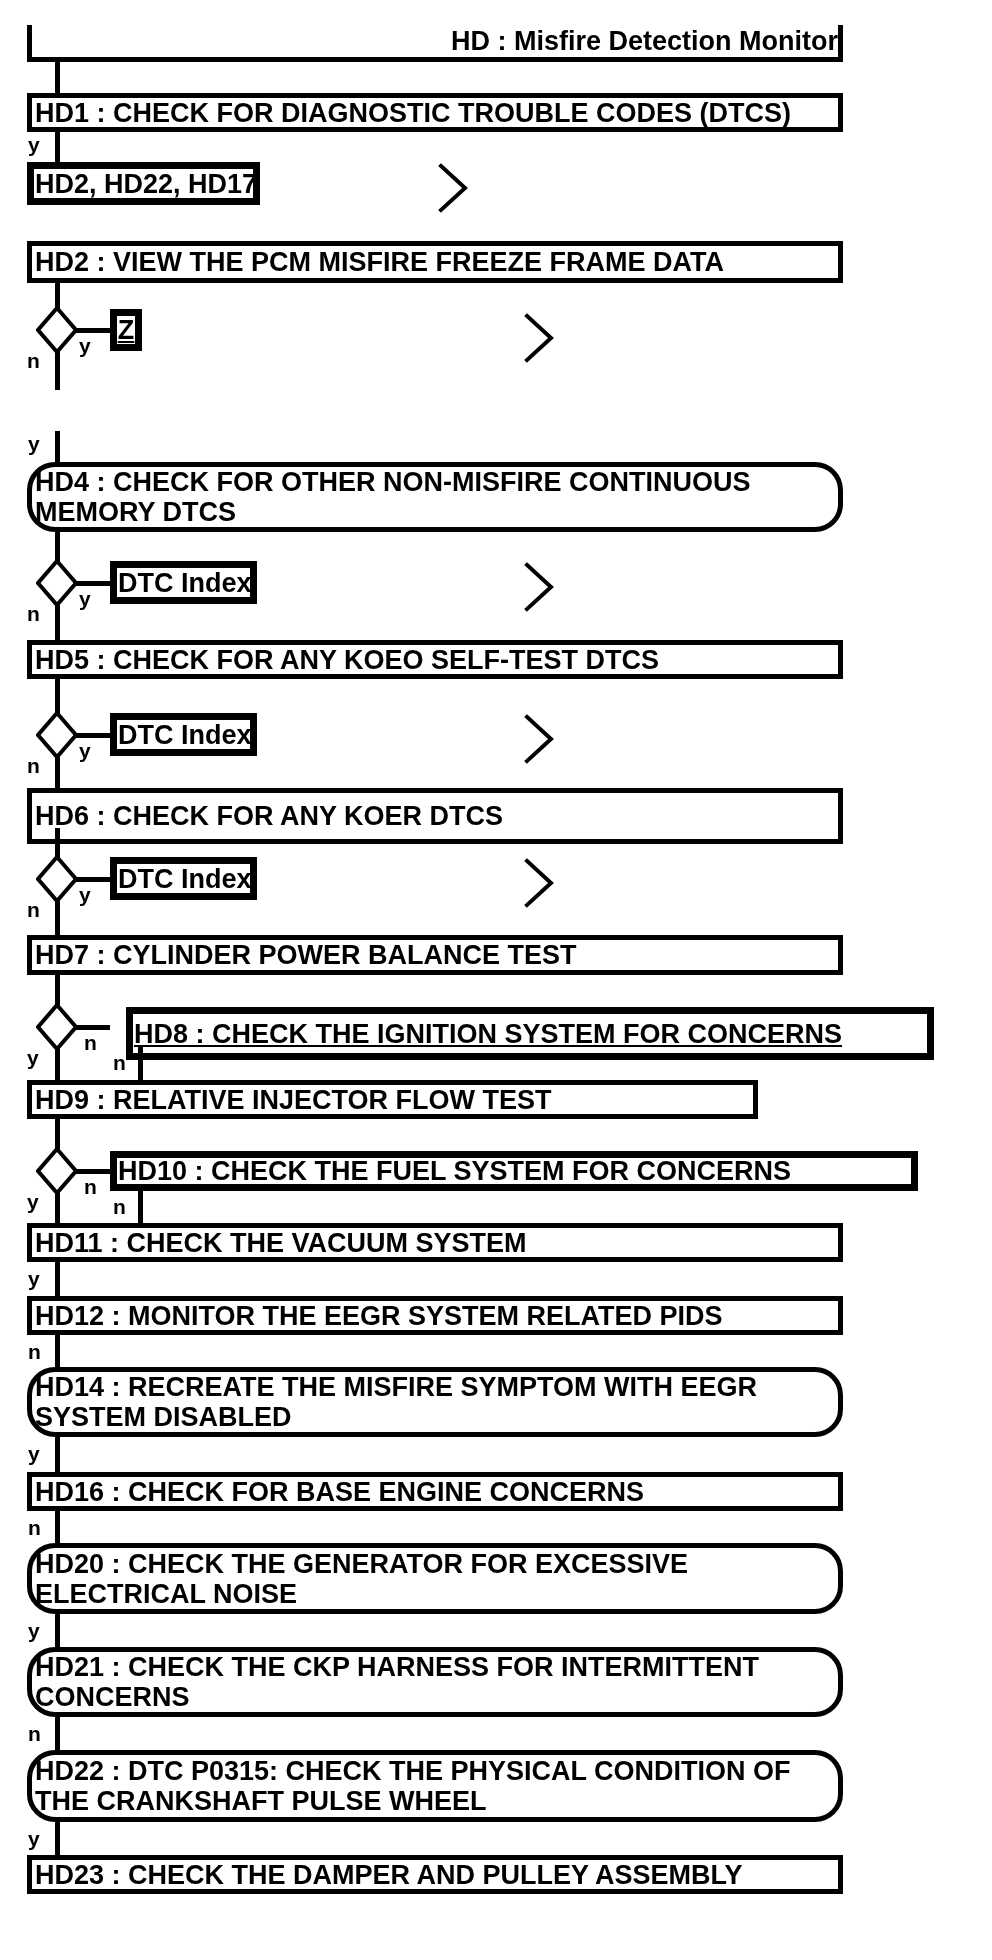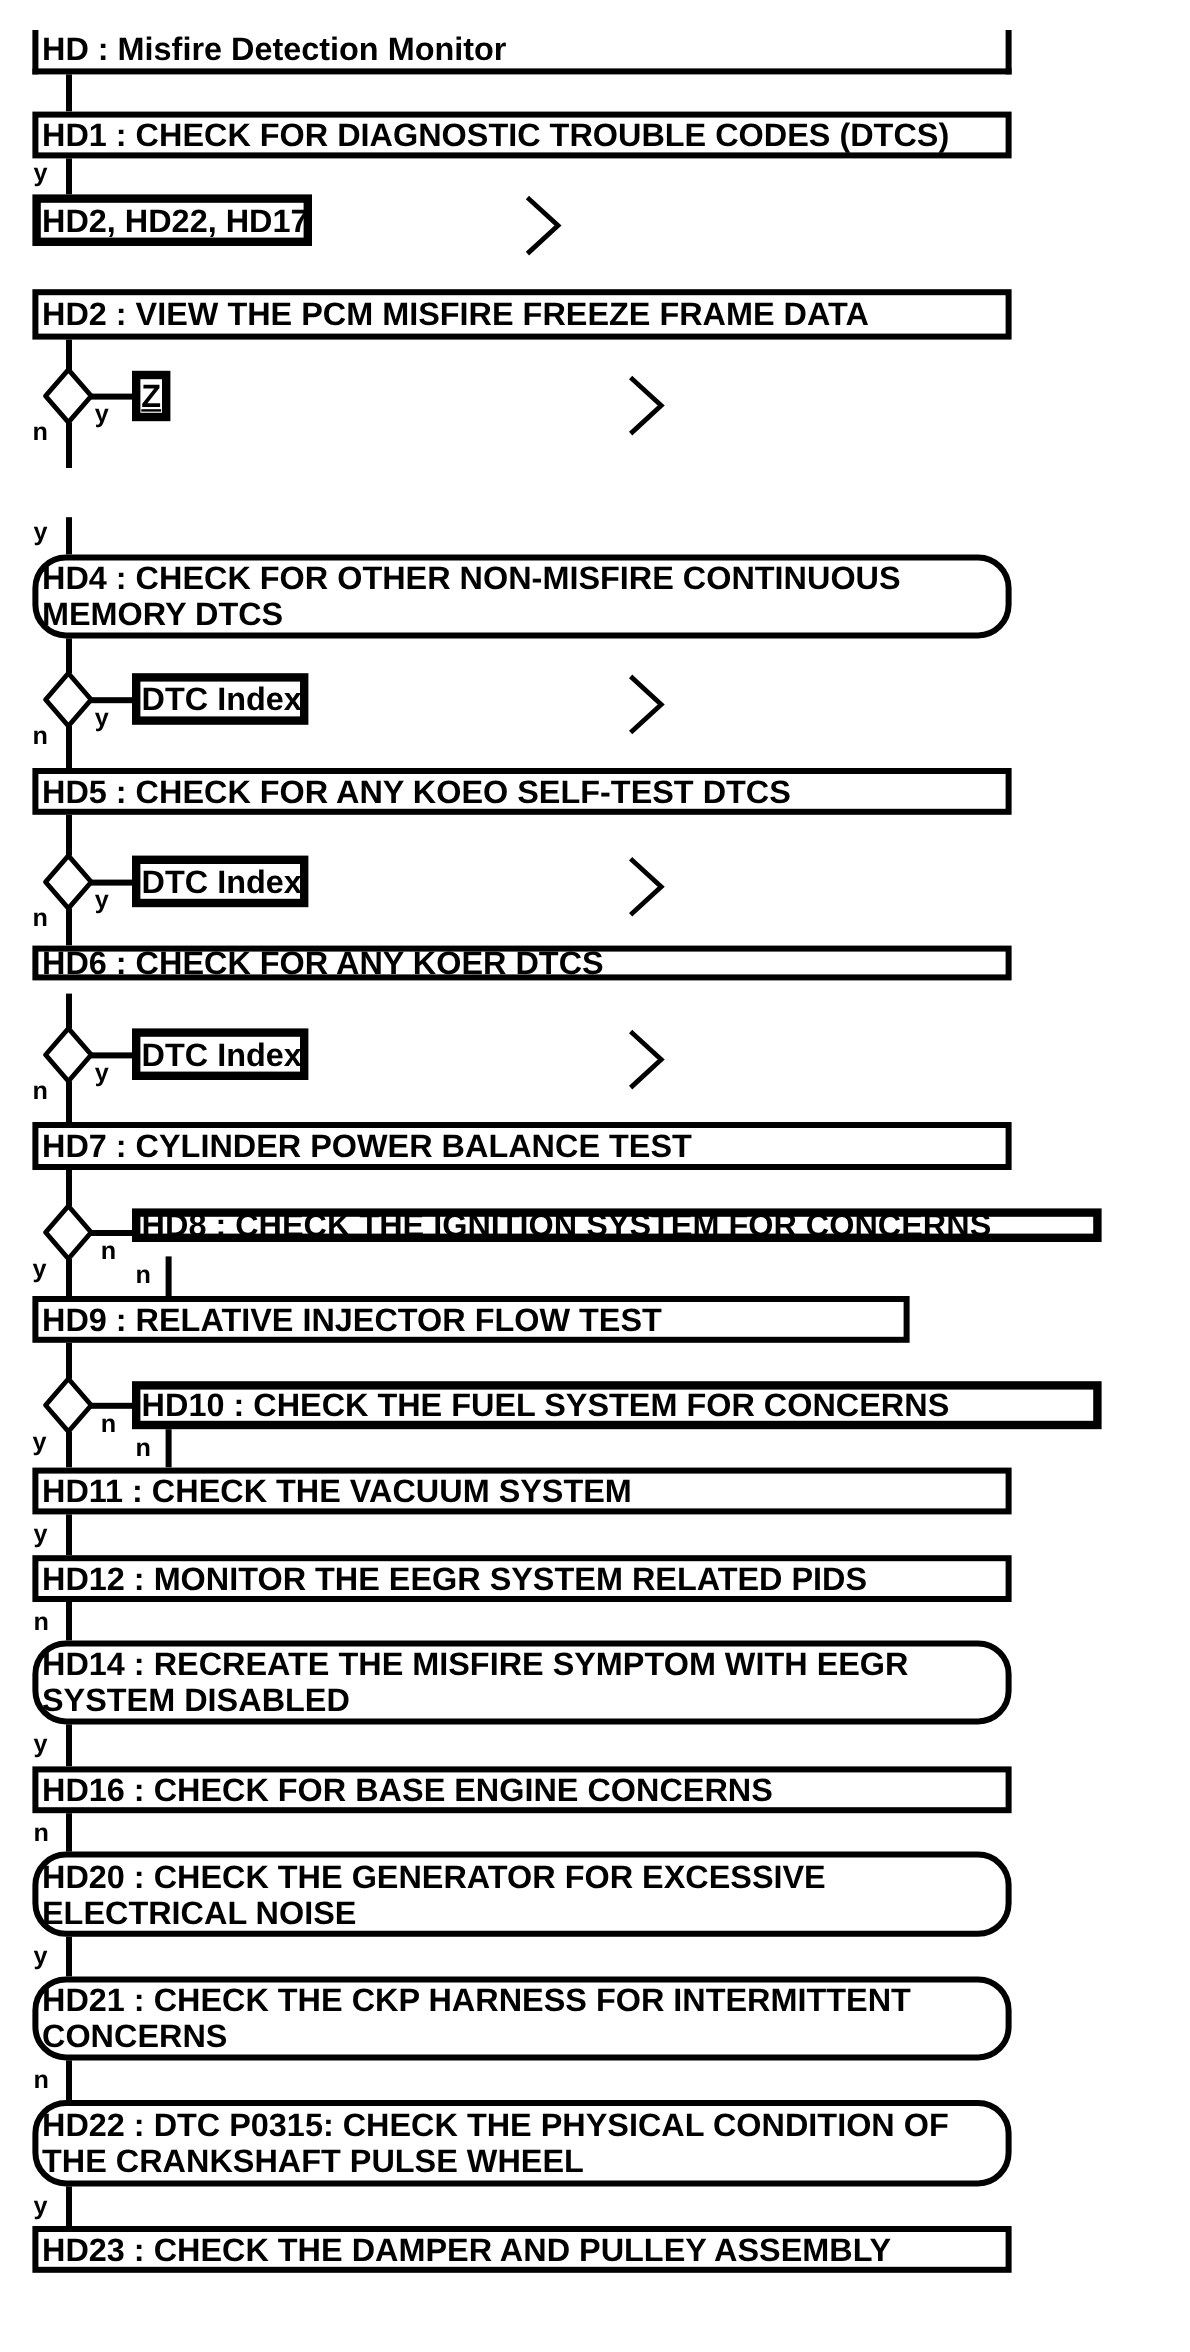--- a/index.html
+++ b/index.html
@@ -37,20 +37,21 @@
     border:5px solid #000000;
     border-top:none;
     box-sizing:border-box;
     display:flex;
     align-items:center;
     font-weight:bold;
     font-size:27px;
     padding-left:3px;
     white-space:nowrap;
     background:transparent;
+    justify-content:flex-end;
   }
   .vline,.hline { position:absolute; background:#000000; }
   .blabel {
     position:absolute;
     font-weight:bold;
     font-size:21px;
     line-height:21px;
   }
   .dshape,.chev { position:absolute; }
   .zglyph { text-decoration:underline; }
@@ -130,21 +131,21 @@
   <div class="box thick" style="left:110px; top:713px; width:147px; height:43px;">
     <span>DTC Index</span>
   </div>
   <span class="blabel" style="left:79px; top:740px;">y</span>
   <span class="blabel" style="left:27px; top:755px;">n</span>
   <div class="vline" style="left:55px; top:757px; width:5px; height:31px;"></div>
   <svg class="chev" style="left:523px; top:713px;" width="32" height="52" viewBox="0 0 32 52">
     <path d="M4,4 L28,26 L4,48" fill="none" stroke="#000" stroke-width="4" stroke-linecap="square"></path>
   </svg>
 
-  <div class="box" style="left:27px; top:788px; width:816px; height:29px;">
+  <div class="box" style="left:27px; top:788px; width:816px; height:56px;">
     <span>HD6 : CHECK FOR ANY KOER DTCS</span>
   </div>
   <div class="vline" style="left:55px; top:828px; width:5px; height:29px;"></div>
   <svg class="dshape" style="left:36px; top:855px;" width="42" height="48" viewBox="0 0 42 48">
     <polygon points="21,2 40,24 21,46 2,24" fill="#fff" stroke="#000" stroke-width="4"></polygon>
   </svg>
   <div class="hline" style="left:75px; top:877px; width:37px; height:5px;"></div>
   <div class="box thick" style="left:110px; top:857px; width:147px; height:43px;">
     <span>DTC Index</span>
   </div>
@@ -159,21 +160,21 @@
     <span>HD7 : CYLINDER POWER BALANCE TEST</span>
   </div>
   <div class="vline" style="left:55px; top:975px; width:5px; height:30px;"></div>
   <svg class="dshape" style="left:36px; top:1003px;" width="42" height="48" viewBox="0 0 42 48">
     <polygon points="21,2 40,24 21,46 2,24" fill="#fff" stroke="#000" stroke-width="4"></polygon>
   </svg>
   <div class="hline" style="left:75px; top:1025px; width:35px; height:5px;"></div>
   <span class="blabel" style="left:84px; top:1032px;">n</span>
   <span class="blabel" style="left:27px; top:1047px;">y</span>
 
-  <div class="box thick" style="left:110px; top:1007px; width:808px; height:28px;">
+  <div class="box thick" style="left:126px; top:1007px; width:808px; height:53px;text-decoration:underline;">
     <span>HD8 : CHECK THE IGNITION SYSTEM FOR CONCERNS</span>
   </div>
   <span class="blabel" style="left:113px; top:1052px;">n</span>
   <div class="vline" style="left:138px; top:1047px; width:5px; height:33px;"></div>
   <div class="vline" style="left:55px; top:1049px; width:5px; height:31px;"></div>
 
   <div class="box" style="left:27px; top:1080px; width:731px; height:39px;">
     <span>HD9 : RELATIVE INJECTOR FLOW TEST</span>
   </div>
   <div class="vline" style="left:55px; top:1119px; width:5px; height:30px;"></div>

